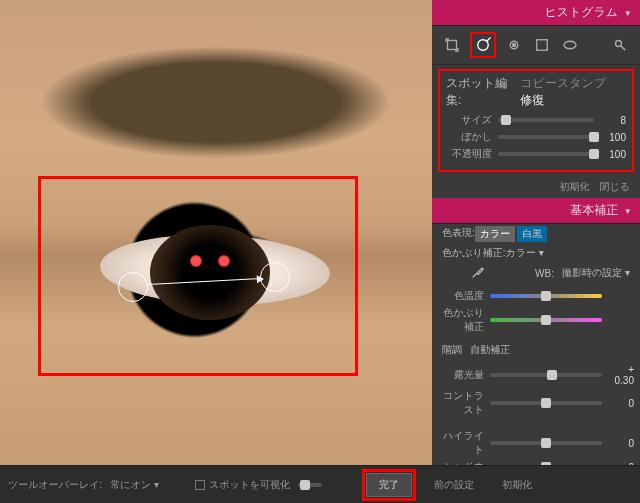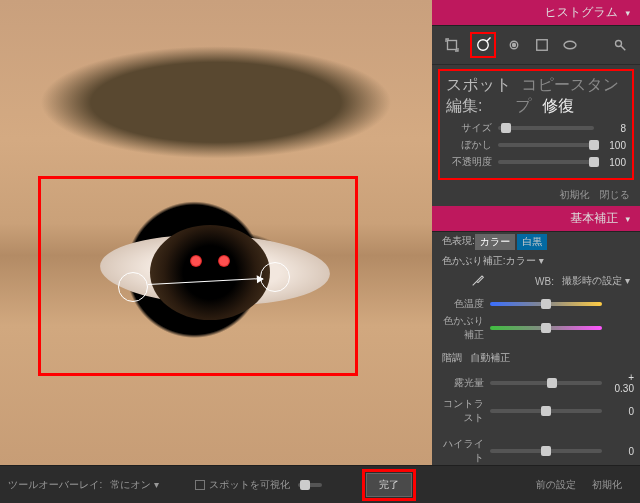--- a/index.html
+++ b/index.html
@@ -28,40 +28,40 @@
   .section-title { background:#be185d; padding:4px 10px; text-align:right; font-size:12px; color:#ddd; border-bottom:1px solid #222;}
   .section-title span.tri::after{content:"▾"; margin-left:4px; font-size:9px;}
   .tool-strip { display:flex; align-items:center; gap:8px; padding:6px 10px; background:#3a3a3a; border-bottom:1px solid #2a2a2a;}
   .toolbtn{ width:20px; height:20px; display:flex; align-items:center; justify-content:center; color:#aaa; cursor:pointer;}
   .toolbtn svg{width:18px;height:18px;}
   .toolbtn.sel{color:#fff;}
   .tool-highlight{ border:2px solid #ff0000; padding:1px;}
   .toolbtn:last-child{margin-left:auto}
 
   .spot-box{ margin:4px 6px; border:2px solid #ff0000; padding:4px 6px 6px;}
-  .spot-head{display:flex; justify-content:center; margin-bottom:4px; font-size:16px;}
+  .spot-head{display:flex; justify-content:center; margin-bottom:4px; font-size:12px;}
   .spot-head .modes span{margin-left:6px;color:#888;}
   .spot-head .modes .active{color:#eee;}
   .slider-row{display:flex; align-items:center; gap:6px; margin:3px 0;}
   .slider-row label{flex:0 0 46px; text-align:right; color:#aaa;}
   .slider{flex:1; height:4px; background:#555; position:relative; border-radius:2px;}
   .slider .knob{position:absolute; top:-3px; width:10px; height:10px; background:#ccc; border-radius:2px; transform:translateX(-50%);}
   .slider-row .val{flex:0 0 26px; text-align:right; color:#ddd;}
   .slider.temp{background:linear-gradient(90deg,#3a6fff,#888,#ffcc44);}
   .slider.tint{background:linear-gradient(90deg,#3fbf3f,#888,#ff55ff);}
   .row-rt{display:flex; justify-content:flex-end; gap:10px; padding:4px 10px; color:#999;}
   .row-split{display:flex; justify-content:flex-start; padding:2px 10px;}
   .group{padding:2px 6px 4px;}
 
   .footer{height:38px; background:#2c2c2c; display:flex; align-items:center; padding:0 8px; gap:8px; color:#999; font-size:10px; border-top:1px solid #1f1f1f;}
   .footer .select{display:flex; align-items:center; gap:3px;}
   .footer .sep{flex:1;}
   .done-btn{background:#4a4a4a; color:#ddd; padding:4px 12px; border:1px solid #666; cursor:pointer; font-size:10px;}
   .done-wrap{border:3px solid #ff0000; padding:1px;}
-  .panel-footer{width:208px; display:flex; justify-content:flex-end; gap:16px; padding:0 10px; align-items:center; color:#999; font-size:10px;}
+  .panel-footer{width:208px; display:flex; justify-content:flex-start; gap:28px; padding:0 10px; align-items:center; color:#999; font-size:10px;}
   .chk{width:10px;height:10px;border:1px solid #777;display:inline-block;vertical-align:middle;margin-right:4px;}
   .colorbtns{display:flex;gap:2px;}
   .colorbtns span{background:#0369a1;padding:1px 5px;color:#ccc;}
   .colorbtns span.active{background:#666;color:#fff;}
   .eyedrop{display:flex;align-items:center;gap:8px;padding:2px 10px;margin-left:28px;}
   .eyedrop svg{width:16px;height:16px;color:#ccc;}
 </style>
 </head>
 <body>
 

